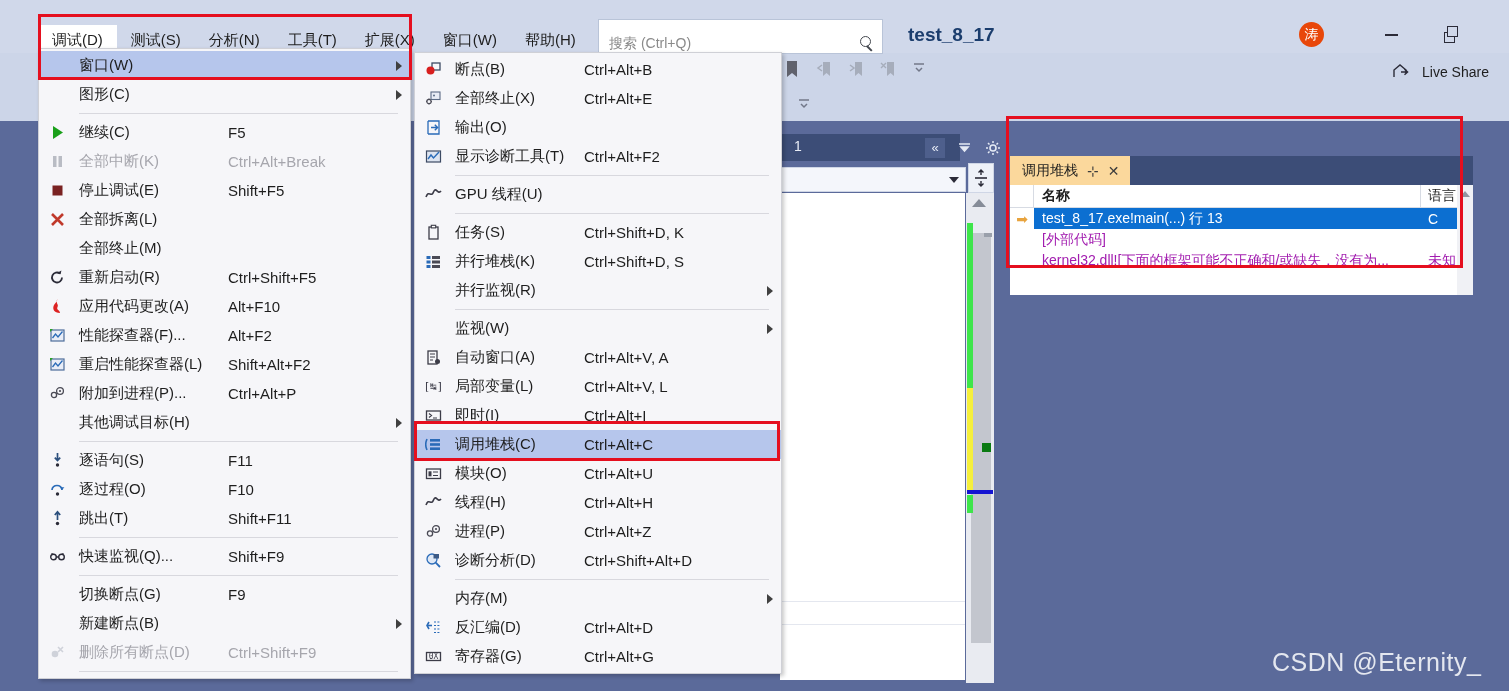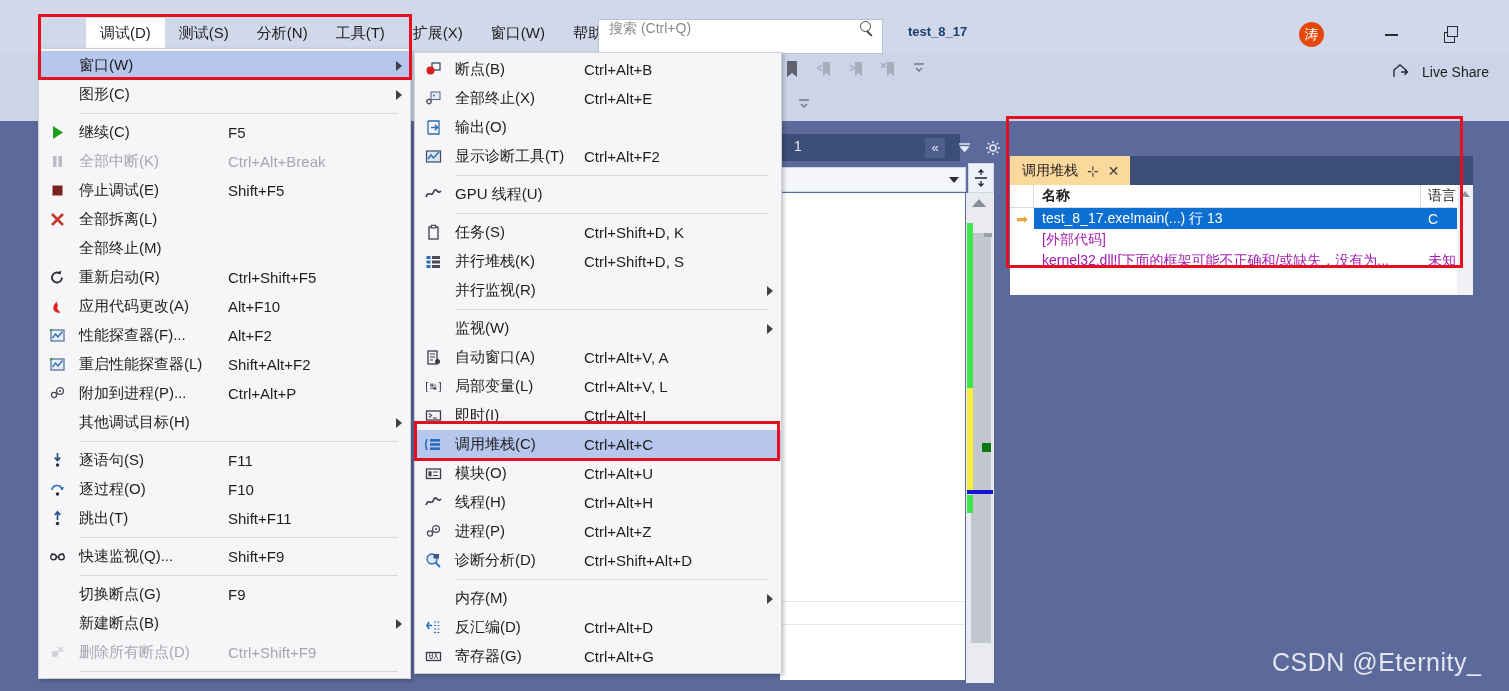--- a/index.html
+++ b/index.html
@@ -27,53 +27,53 @@
     background: #ccd5e8;
   }
   .vs-body {
     position: absolute; left: 0; top: 121px; width: 1509px; height: 570px;
     background: #5b6a9a;
   }
 
   
   .menubar {
     position: absolute; left: 38px; top: 18px; height: 44px;
-    display: flex;  padding-left: 48px;
+    display: flex; align-items: center;
   }
   .menubar .mi {
     font-size: 15px; color: #1e1e1e;
     padding: 6px 14px;
     white-space: nowrap;
     cursor: default;
   }
   .menubar .mi.active {
     background: #ffffff;
   }
 
   
   .searchbox {
     position: absolute; left: 598px; top: 19px; width: 285px; height: 35px;
     background: #ffffff; border: 1px solid #b9c4d8;
-    display: flex; align-items: flex-start; padding: 0 6px 0 10px;
+    display: flex; align-items: flex-end; padding: 0 6px 0 10px;
   }
   .searchbox .sbtext { flex: 1; font-size: 14px; color: #8a8a8a; }
   .searchbox .sicon { width: 18px; height: 18px; position: relative; }
   .searchbox .sicon::before {
     content: ""; position: absolute; left: 2px; top: 1px;
     width: 9px; height: 9px; border: 1.6px solid #44484f; border-radius: 50%;
   }
   .searchbox .sicon::after {
     content: ""; position: absolute; left: 9px; top: 10px;
     width: 7px; height: 1.6px; background: #44484f;
     transform: rotate(45deg); transform-origin: left center;
   }
 
   .proj-title {
     position: absolute; left: 908px; top: 24px;
-    font-size: 13px; font-weight: bold; color: #1b3d6d; text-align: center;
+    font-size: 19px; font-weight: bold; color: #1b3d6d; text-align: center;
   }
 
   .avatar {
     position: absolute; left: 1299px; top: 22px;
     width: 25px; height: 25px; border-radius: 50%;
     background: #e8470a;
     color: #fff; font-size: 14px;
     display: flex; align-items: center; justify-content: center;
   }
   .wc {

